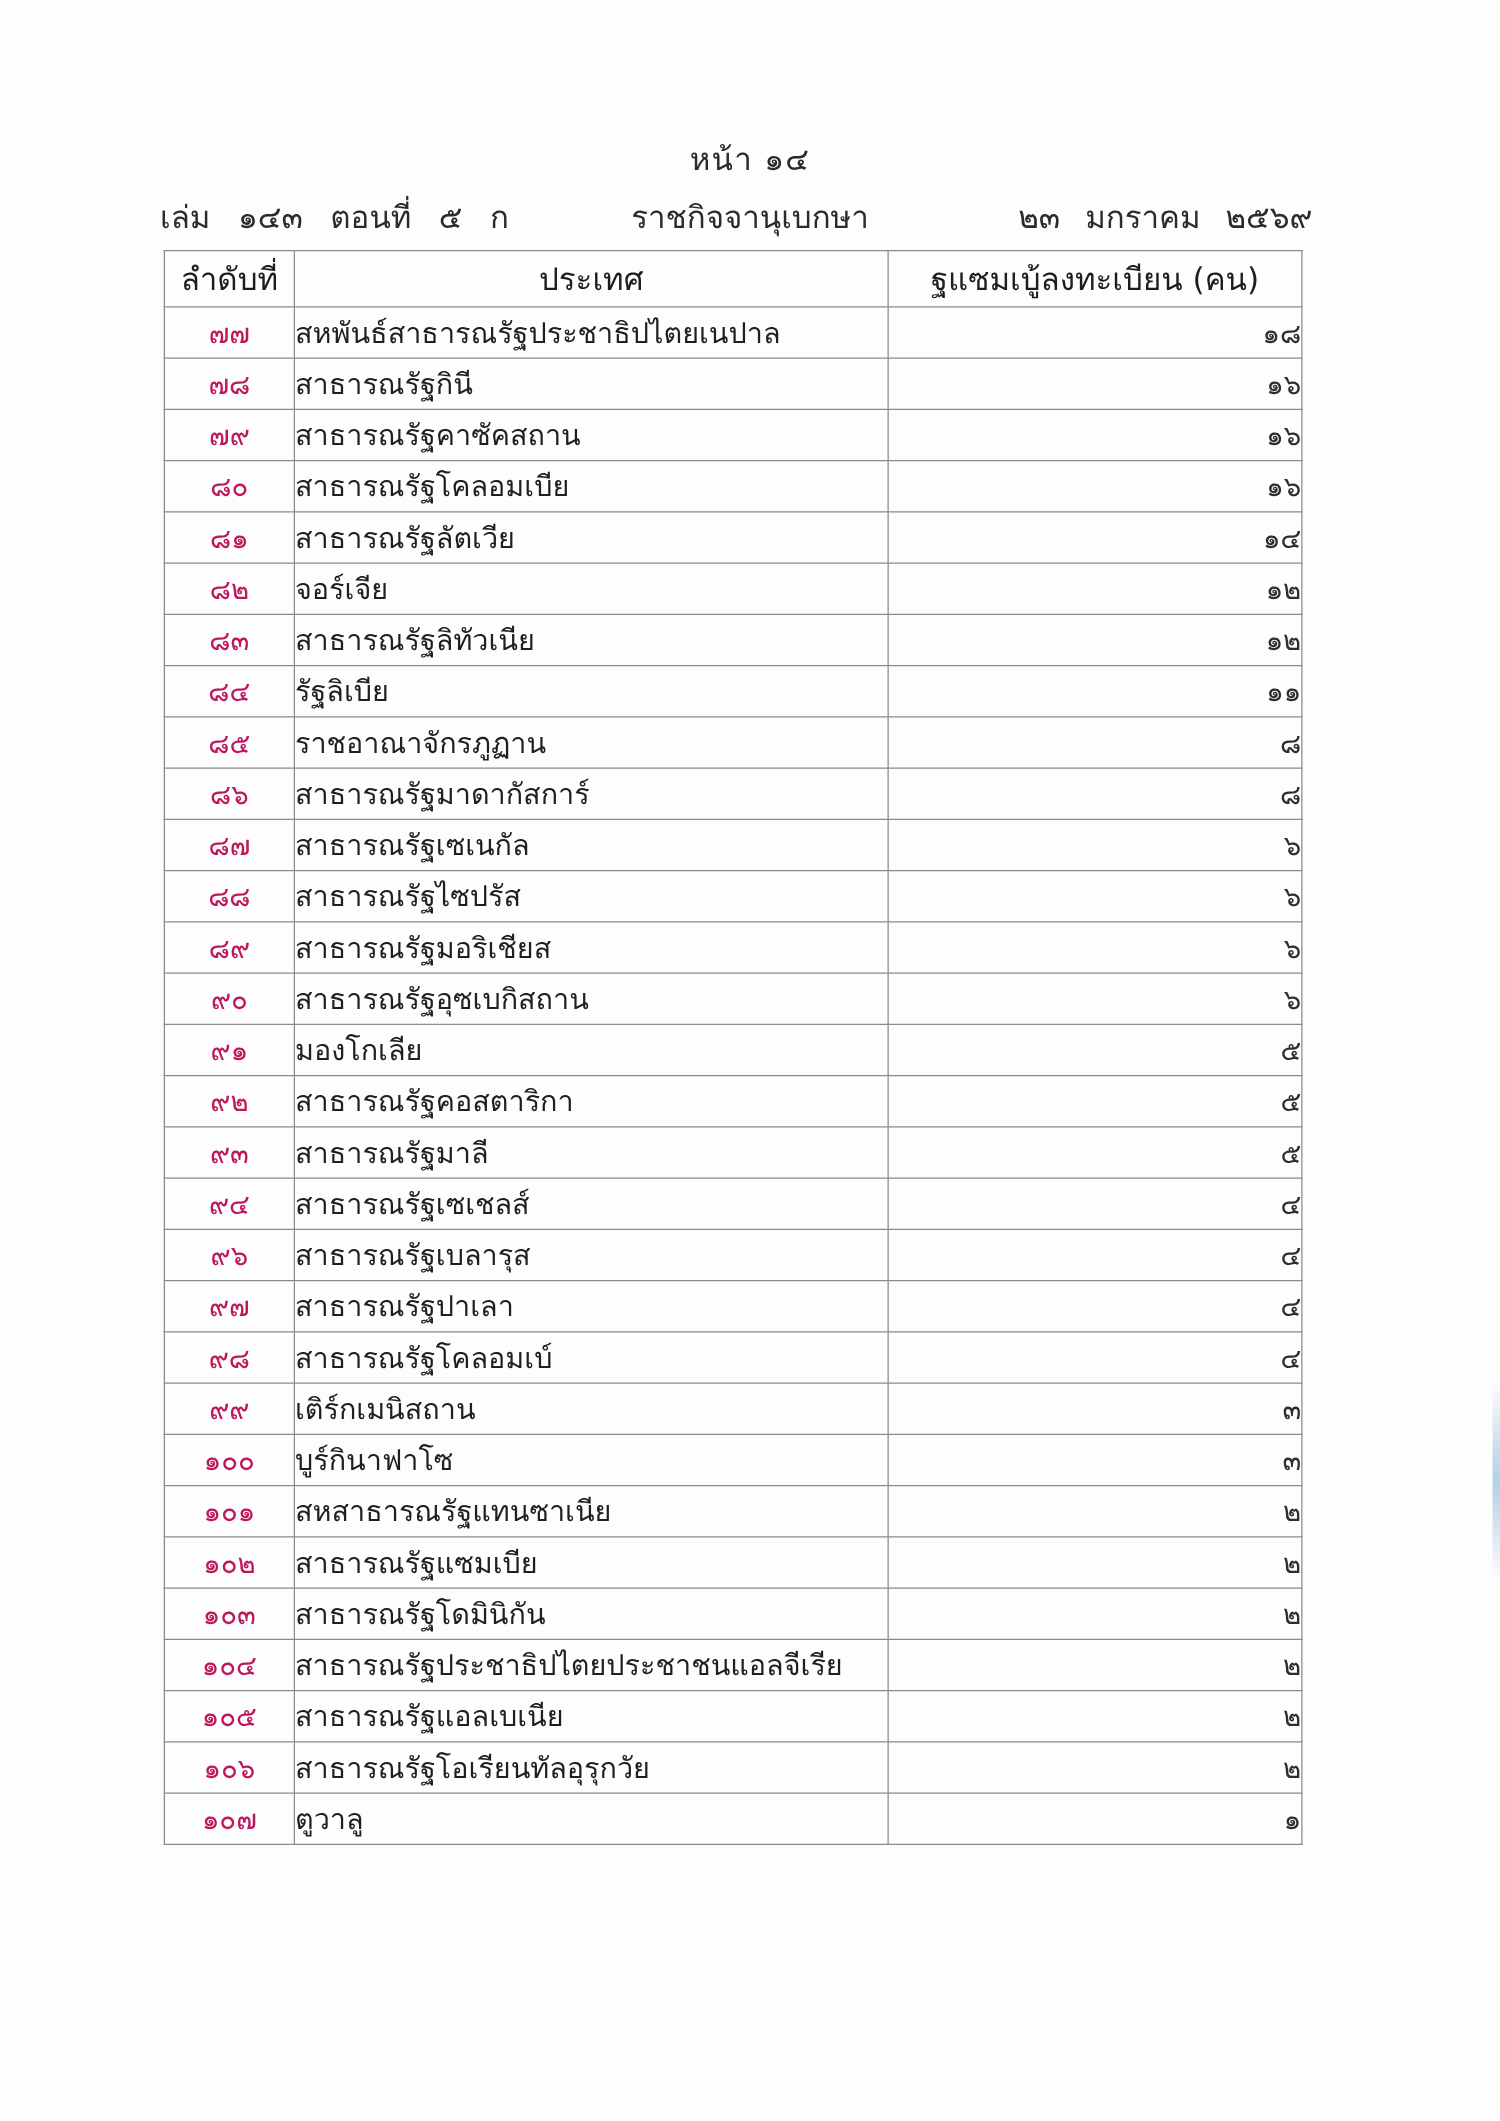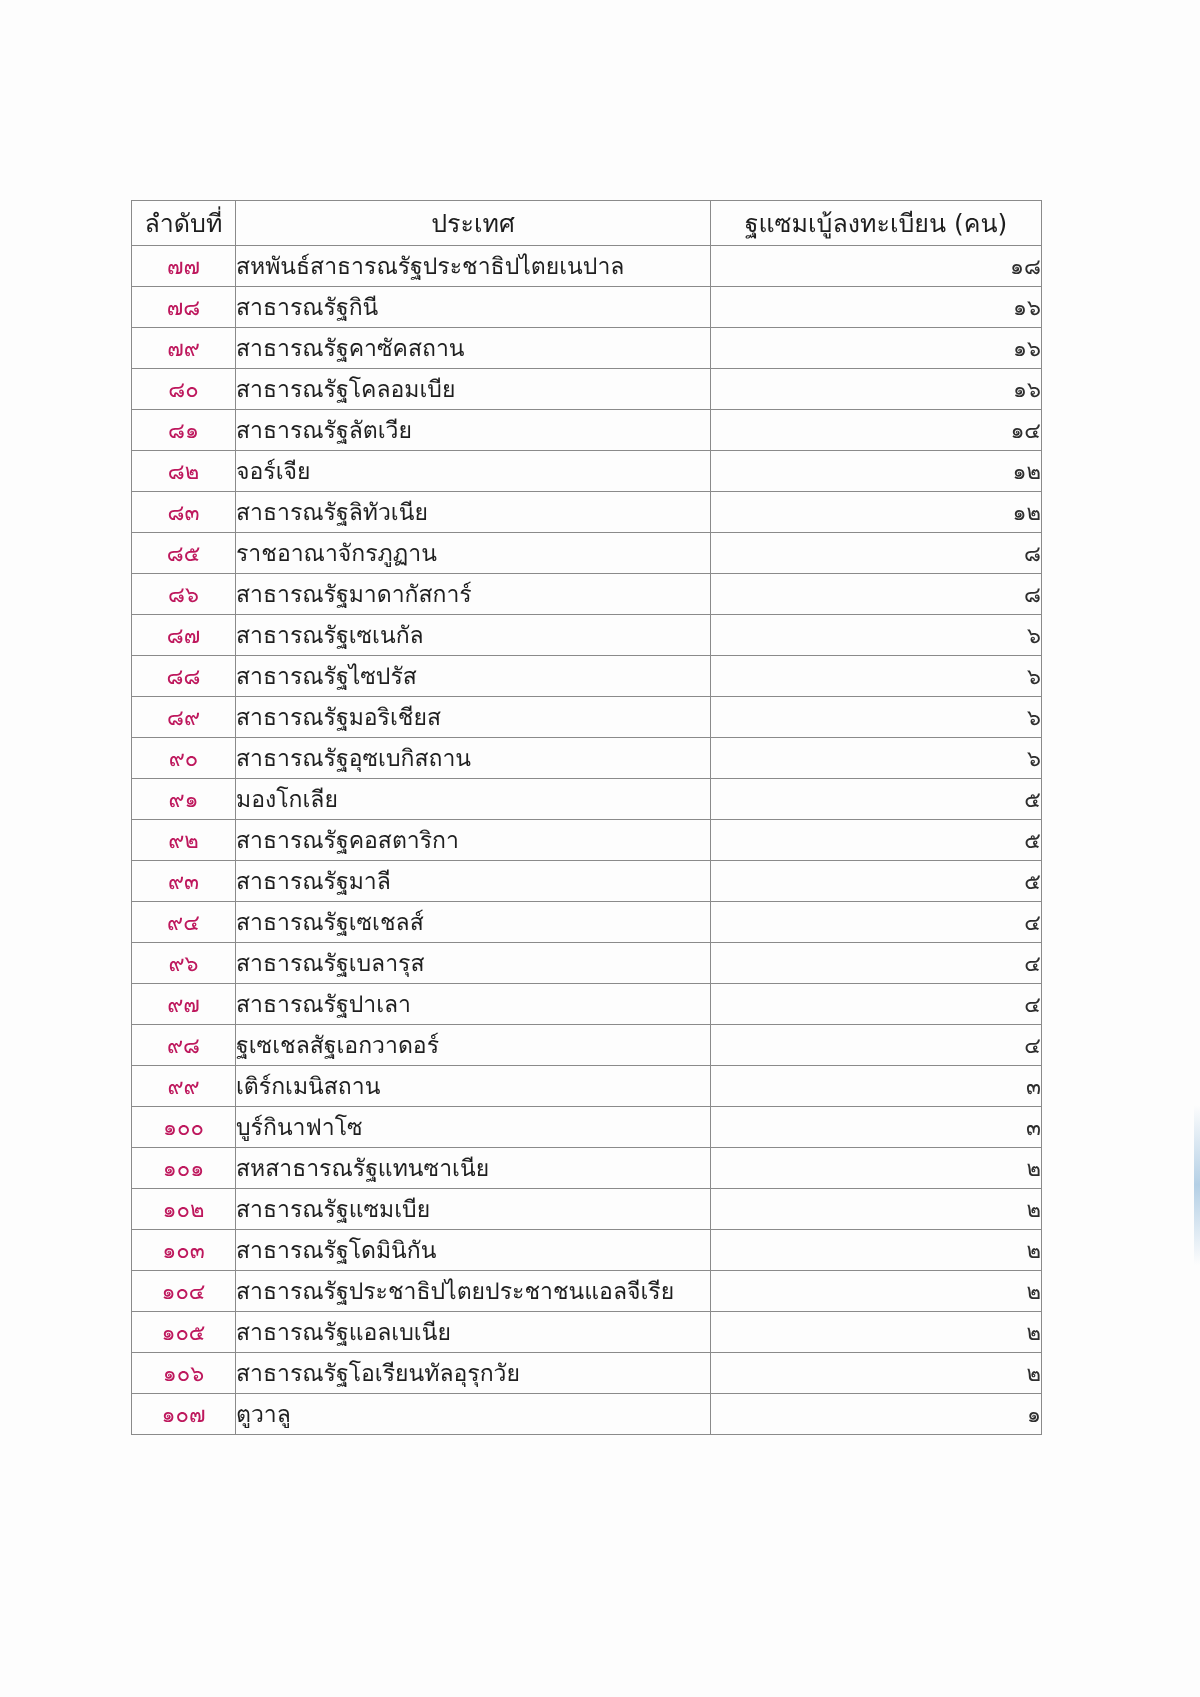--- a/index.html
+++ b/index.html
@@ -131,20 +131,32 @@
     width: 6px;
     height: 160px;
     background: linear-gradient(to bottom, rgba(120,170,210,0), rgba(120,170,210,0.55), rgba(120,170,210,0));
   }
 </style>
 </head>
 <body>
 
 <div class="page">
 
+  <div class="masthead">
+    <div class="masthead-pageno">หน้า ๑๔</div>
+    <div class="masthead-row">
+      <div class="mast-left">
+        <span>เล่ม</span><span>๑๔๓</span><span>ตอนที่</span><span>๕</span><span>ก</span>
+      </div>
+      <div class="mast-center">ราชกิจจานุเบกษา</div>
+      <div class="mast-right">
+        <span>๒๓</span><span>มกราคม</span><span>๒๕๖๙</span>
+      </div>
+    </div>
+  </div>
 
   <table class="reg-table">
     <colgroup>
       <col class="col-no">
       <col class="col-name">
       <col class="col-count">
     </colgroup>
     <thead>
       <tr>
         <th>ลำดับที่</th>
@@ -182,20 +194,25 @@
           <td class="cell-no">๘๒</td>
           <td class="cell-name">จอร์เจีย</td>
           <td class="cell-count">๑๒</td>
         </tr>
         <tr>
           <td class="cell-no">๘๓</td>
           <td class="cell-name">สาธารณรัฐลิทัวเนีย</td>
           <td class="cell-count">๑๒</td>
         </tr>
         <tr>
+          <td class="cell-no">๘๔</td>
+          <td class="cell-name">รัฐลิเบีย</td>
+          <td class="cell-count">๑๑</td>
+        </tr>
+        <tr>
           <td class="cell-no">๘๕</td>
           <td class="cell-name">ราชอาณาจักรภูฏาน</td>
           <td class="cell-count">๘</td>
         </tr>
         <tr>
           <td class="cell-no">๘๖</td>
           <td class="cell-name">สาธารณรัฐมาดากัสการ์</td>
           <td class="cell-count">๘</td>
         </tr>
         <tr>
@@ -243,21 +260,21 @@
           <td class="cell-name">สาธารณรัฐเบลารุส</td>
           <td class="cell-count">๔</td>
         </tr>
         <tr>
           <td class="cell-no">๙๗</td>
           <td class="cell-name">สาธารณรัฐปาเลา</td>
           <td class="cell-count">๔</td>
         </tr>
         <tr>
           <td class="cell-no">๙๘</td>
-          <td class="cell-name">ฐเซเชลสัฐเอกวาดอร์</td>
+          <td class="cell-name">สาธารณรัฐโคลอมเบ์</td>
           <td class="cell-count">๔</td>
         </tr>
         <tr>
           <td class="cell-no">๙๙</td>
           <td class="cell-name">เติร์กเมนิสถาน</td>
           <td class="cell-count">๓</td>
         </tr>
         <tr>
           <td class="cell-no">๑๐๐</td>
           <td class="cell-name">บูร์กินาฟาโซ</td>

